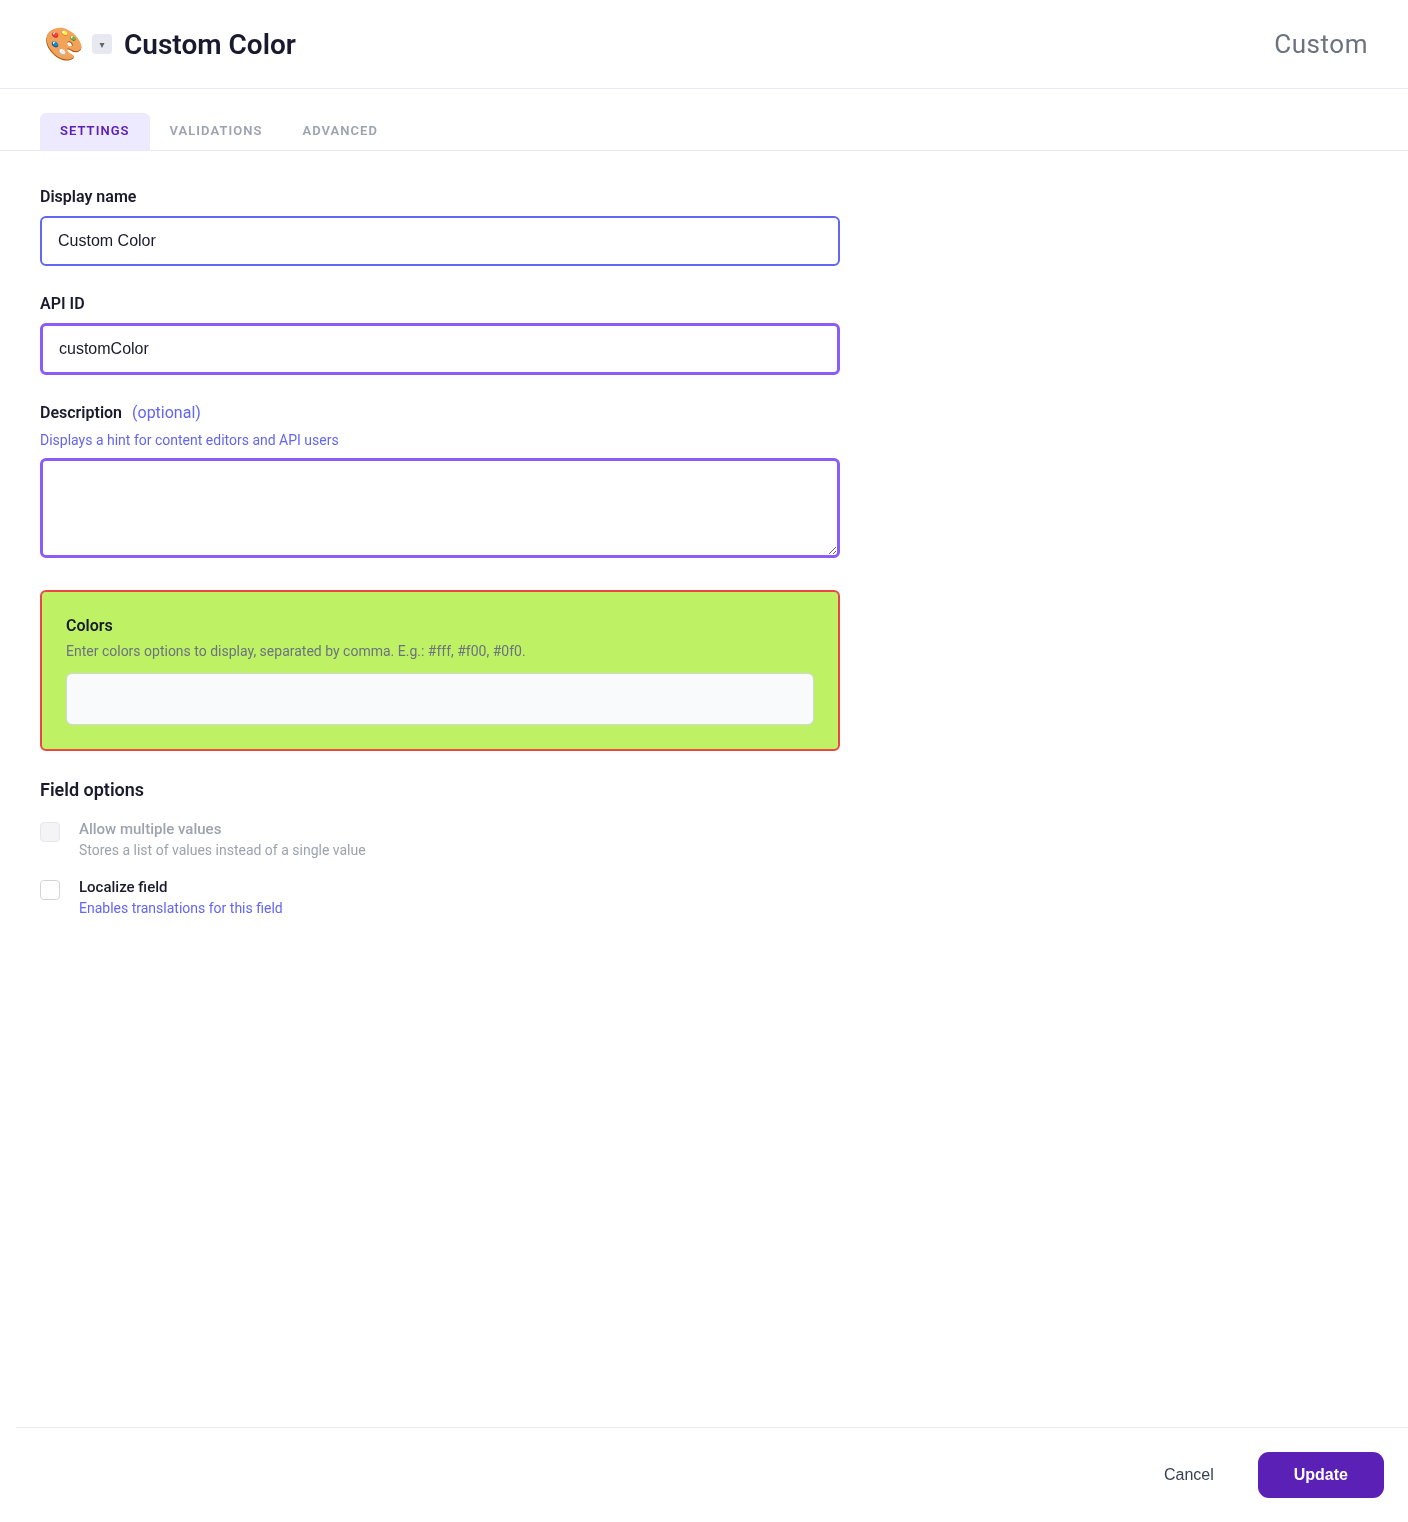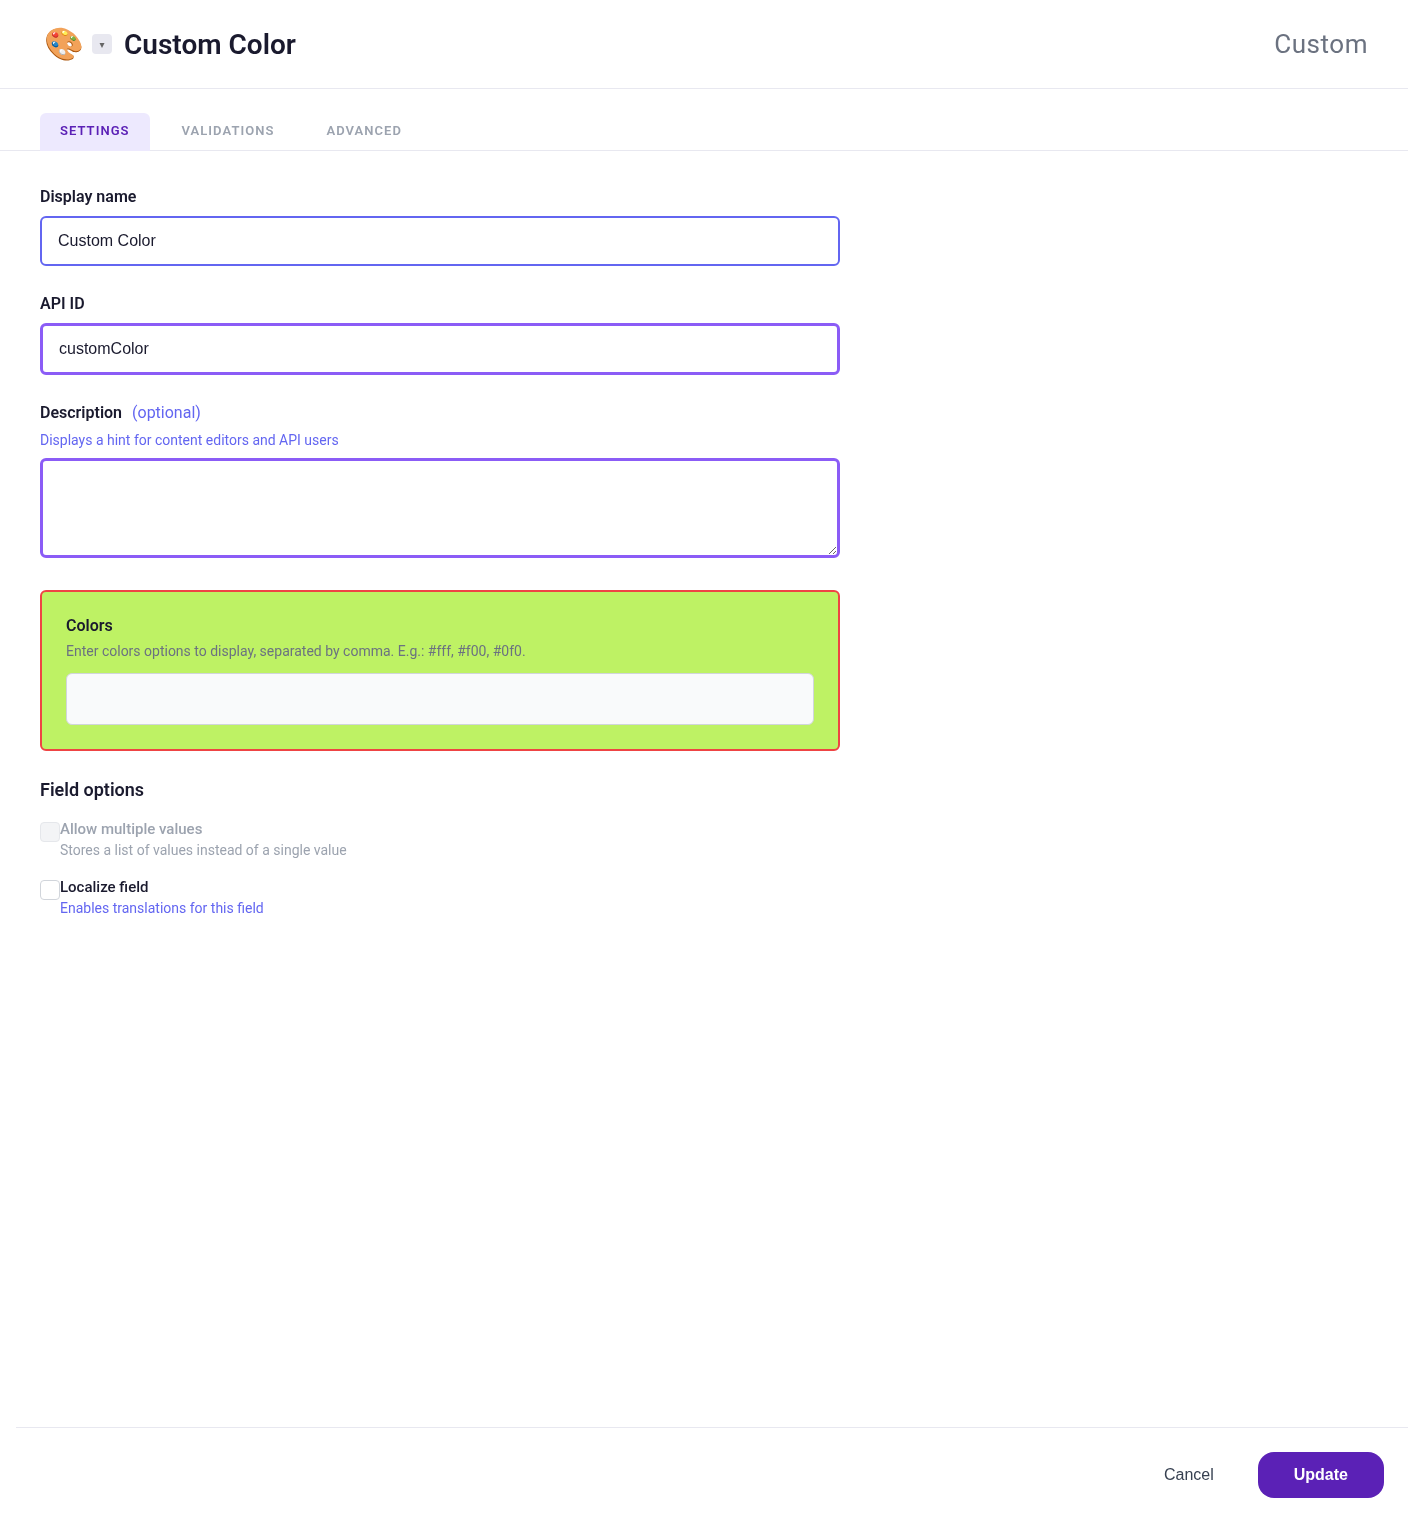--- a/index.html
+++ b/index.html
@@ -71,21 +71,21 @@
       font-weight: 400;
       color: #6b7280;
       letter-spacing: 0.02em;
     }
 
     
     .tabs-container {
       display: flex;
       align-items: center;
       padding: 24px 40px 0;
-      gap: 12px;
+      gap: 0;
       border-bottom: 1px solid #e8e8f0;
     }
 
     .tab {
       padding: 10px 20px;
       font-size: 13px;
       font-weight: 600;
       letter-spacing: 0.08em;
       text-transform: uppercase;
       color: #9ca3af;
@@ -192,21 +192,21 @@
     .field-options-title {
       font-size: 18px;
       font-weight: 600;
       color: #1a1a2e;
       margin-bottom: 20px;
     }
 
     .option-item {
       display: flex;
       align-items: flex-start;
-      gap: 0;
+      gap: 19px;
       margin-bottom: 20px;
     }
 
     .checkbox {
       width: 20px;
       height: 20px;
       border: 1.5px solid #d1d5db;
       border-radius: 4px;
       margin-top: 2px;
       flex-shrink: 0;
@@ -270,21 +270,21 @@
       border-radius: 6px;
     }
 
     .btn-update {
       padding: 14px 36px;
       font-size: 16px;
       font-weight: 600;
       color: #fff;
       background: #5b21b6;
       border: none;
-      border-radius: 16px;
+      border-radius: 11px;
       cursor: pointer;
     }
   </style>
 </head>
 <body>
 
 <header class="header">
   <div class="header-left">
     <div class="app-icon-wrapper">
       <div class="app-icon">

